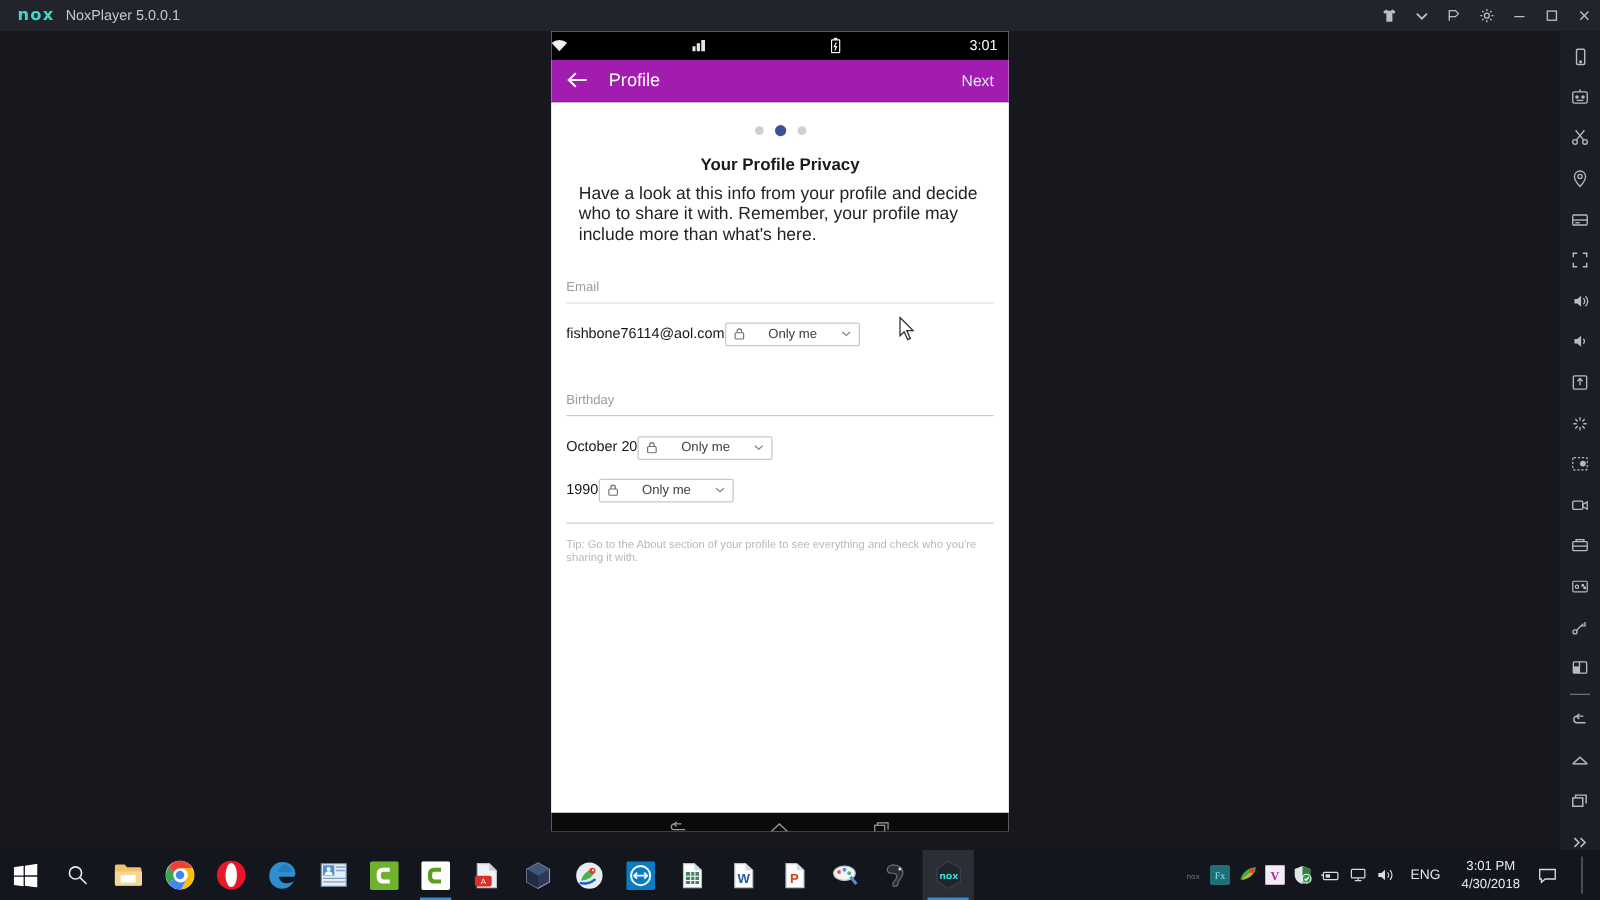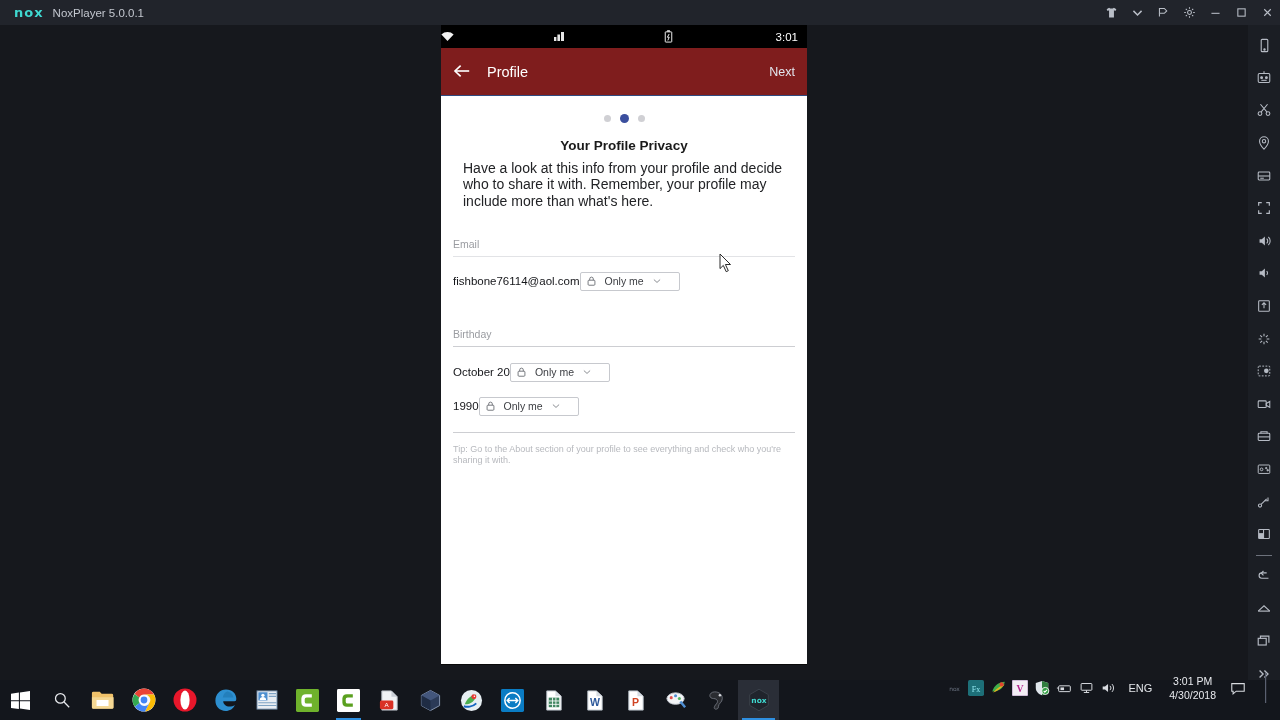--- a/index.html
+++ b/index.html
@@ -52,21 +52,21 @@
     background: #ffffff; overflow: hidden;
   }
   .emu-status {
     height: 23px; background: #000000; display: flex; align-items: center;
     justify-content: space-between; padding-right: 9px; gap: 4px;
   }
   .emu-status .clock { color: #ffffff; font-size: 11.5px; margin-left: 4px; }
   .emu-status svg { display: block; }
 
   .emu-header {
-    height: 48px; background: #7f1d1d; display: flex; align-items: center;
+    height: 34px; background: #a21caf; display: flex; align-items: center;
     padding: 0 12px; border-bottom: 1px solid #2f4a80;
   }
   .back-arrow { width: 18px; height: 18px; color: #ffffff; }
   .back-arrow svg { display:block; }
   .hdr-title { color: #ffffff; font-size: 14.5px; margin-left: 16px; flex: 1; }
   .hdr-next { color: #e3e7ef; font-size: 12.5px; }
 
   .emu-body { background: #ffffff; height: 568px; position: relative; }
 
   .dots { display: flex; justify-content: center; gap: 9px; padding-top: 19px; }
@@ -88,23 +88,23 @@
   .divider { height: 1px; background: #e2e3e6; margin: 6px 12px 0 12px; }
   .divider.strong { background: #cdced2; }
 
   .row {
     display: flex; align-items: center; justify-content: flex-start;
     padding: 0 12px; height: 34px;
   }
   .row-value { font-size: 11.5px; color: #15161a; }
 
   .priv-btn {
-    display: flex; align-items: center; gap: 9px;
+    display: flex; align-items: center; gap: 19px;
     border: 1px solid #c7c9ce; border-radius: 2px; background: #fff;
-    height: 19px; padding: 0 18px 0 6px; color: #3b3d42; font-size: 10.5px;
+    height: 19px; padding: 0 6px 0 6px; color: #3b3d42; font-size: 10.5px;
   }
   .priv-btn .lock svg { display:block; }
   .priv-btn .chev svg { display:block; }
 
   .tip {
     font-size: 9px; color: #b7b9be; line-height: 1.25;
     margin: 11px 12px 0 12px; max-width: 330px;
   }
 
   .emu-nav {
@@ -130,21 +130,21 @@
   .tb-item.active { background: #2a2e37; }
   .tb-item.active::after {
     content: ''; position: absolute; bottom: 0; left: 4px; right: 4px; height: 2px;
     background: #2e8fe0;
   }
   .tb-item.running::after {
     content: ''; position: absolute; bottom: 0; left: 8px; right: 8px; height: 2px;
     background: #2e8fe0;
   }
   .tray {
-    position: absolute; right: 0; bottom: 12px; height: 40px; display: flex;
+    position: absolute; right: 0; bottom: 0; height: 40px; display: flex;
     align-items: center; gap: 0px;
   }
   .tray-ico {
     width: 22px; height: 40px; display: flex; align-items: center; justify-content: center;
     color: #d8dbe0;
   }
   .tray-ico svg { display:block; }
   .tray-lang { color: #e3e6ea; font-size: 11px; padding: 0 9px; }
   .tray-clock {
     color: #e8eaee; font-size: 10.5px; line-height: 1.35; text-align: center;

